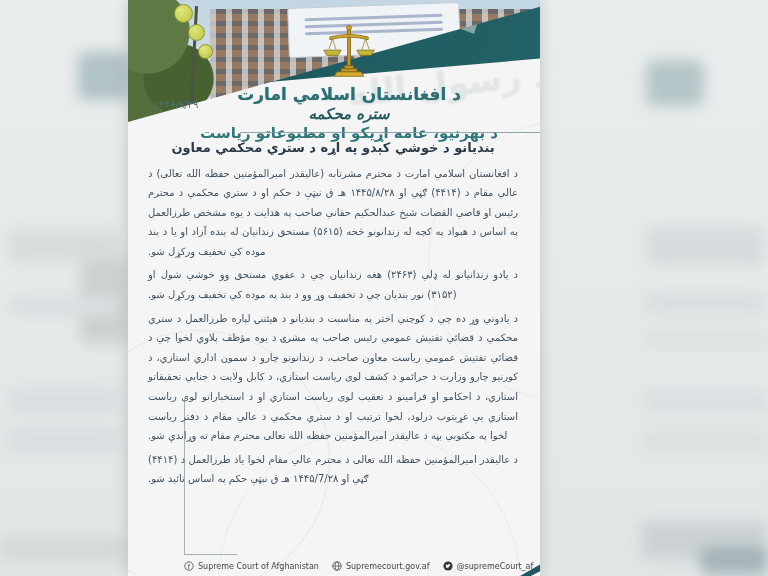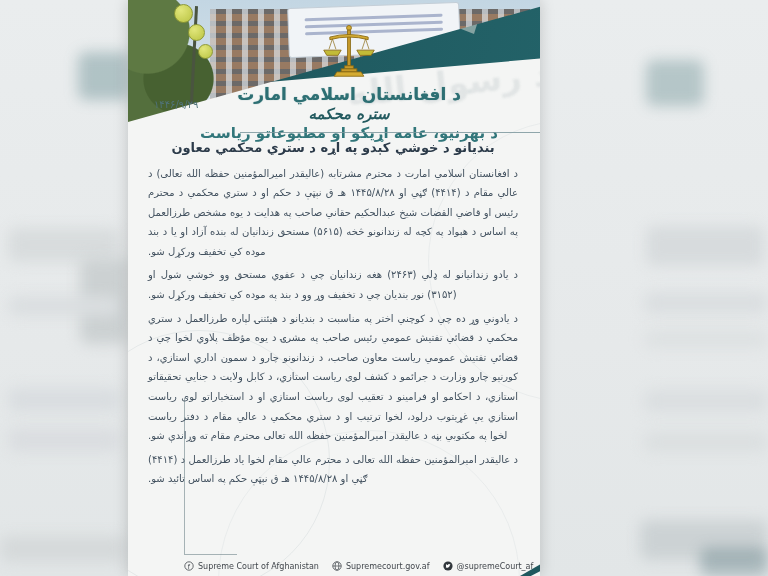--- a/index.html
+++ b/index.html
@@ -145,21 +145,21 @@
     </div>
     <div class="date">۱۴۴۶/۹/۲۹</div>
     <div class="divider"></div>
 
     <div class="content">
       <div class="t2">بندیانو د خوشي کېدو په اړه د ستري محکمي معاون</div>
       <div class="paras">
         <p>د افغانستان اسلامي امارت د محترم مشرتابه (عالیقدر امیرالمؤمنین حفظه الله تعالی) د عالي مقام د (۴۴۱۴) ګڼي او ۱۴۴۵/۸/۲۸ هـ ق نېټې د حکم او د ستري محکمي د محترم رئیس او قاضي القضات شیخ عبدالحکیم حقاني صاحب په هدایت د یوه مشخص طرزالعمل په اساس د هېواد په کچه له زندانونو څخه (۵۶۱۵) مستحق زندانیان له بنده آزاد او یا د بند موده کي تخفیف ورکړل شو.</p>
         <p>د یادو زندانیانو له ډلي (۲۴۶۳) هغه زندانیان چي د عفوي مستحق وو خوشي شول او (۳۱۵۲) نور بندیان چي د تخفیف وړ وو د بند په موده کي تخفیف ورکړل شو.</p>
         <p>د یادوني وړ ده چي د کوچني اختر په مناسبت د بندیانو د هیئتنۍ لپاره طرزالعمل د ستري محکمي د قضائي تفتیش عمومي رئیس صاحب په مشرۍ د یوه مؤظف پلاوي لخوا چي د قضائي تفتیش عمومي ریاست معاون صاحب، د زندانونو چارو د سمون اداري استازي، د کورنیو چارو وزارت د جرائمو د کشف لوی ریاست استازي، د کابل ولایت د جنایي تحقیقاتو استازي، د احکامو او فرامینو د تعقیب لوی ریاست استازي او د استخباراتو لوی ریاست استازي یې غړیتوب درلود، لخوا ترتیب او د ستري محکمي د عالي مقام د دفتر ریاست لخوا په مکتوبي بڼه د عالیقدر امیرالمؤمنین حفظه الله تعالی محترم مقام ته وړاندې شو.</p>
-        <p>د عالیقدر امیرالمؤمنین حفظه الله تعالی د محترم عالي مقام لخوا یاد طرزالعمل د (۴۴۱۴) ګڼي او ۱۴۴۵/۸/۲۸ هـ ق نېټې حکم په اساس تائید شو.</p>
+        <p>د عالیقدر امیرالمؤمنین حفظه الله تعالی د محترم عالي مقام لخوا یاد طرزالعمل د (۴۴۱۴) ګڼي او ۱۴۴۵/7/۲۸ هـ ق نېټې حکم په اساس تائید شو.</p>
       </div>
     </div>
 
     <div class="bracket"></div>
 
     <div class="social">
       <span class="soc-item">
         <svg width="10" height="10" viewBox="0 0 10 10">
           <circle cx="5" cy="5" r="4.2" fill="none" stroke="#41464c" stroke-width="0.8"></circle>
           <text x="5" y="7.6" font-size="6.5" text-anchor="middle" fill="#41464c" font-family="DejaVu Sans">f</text>

